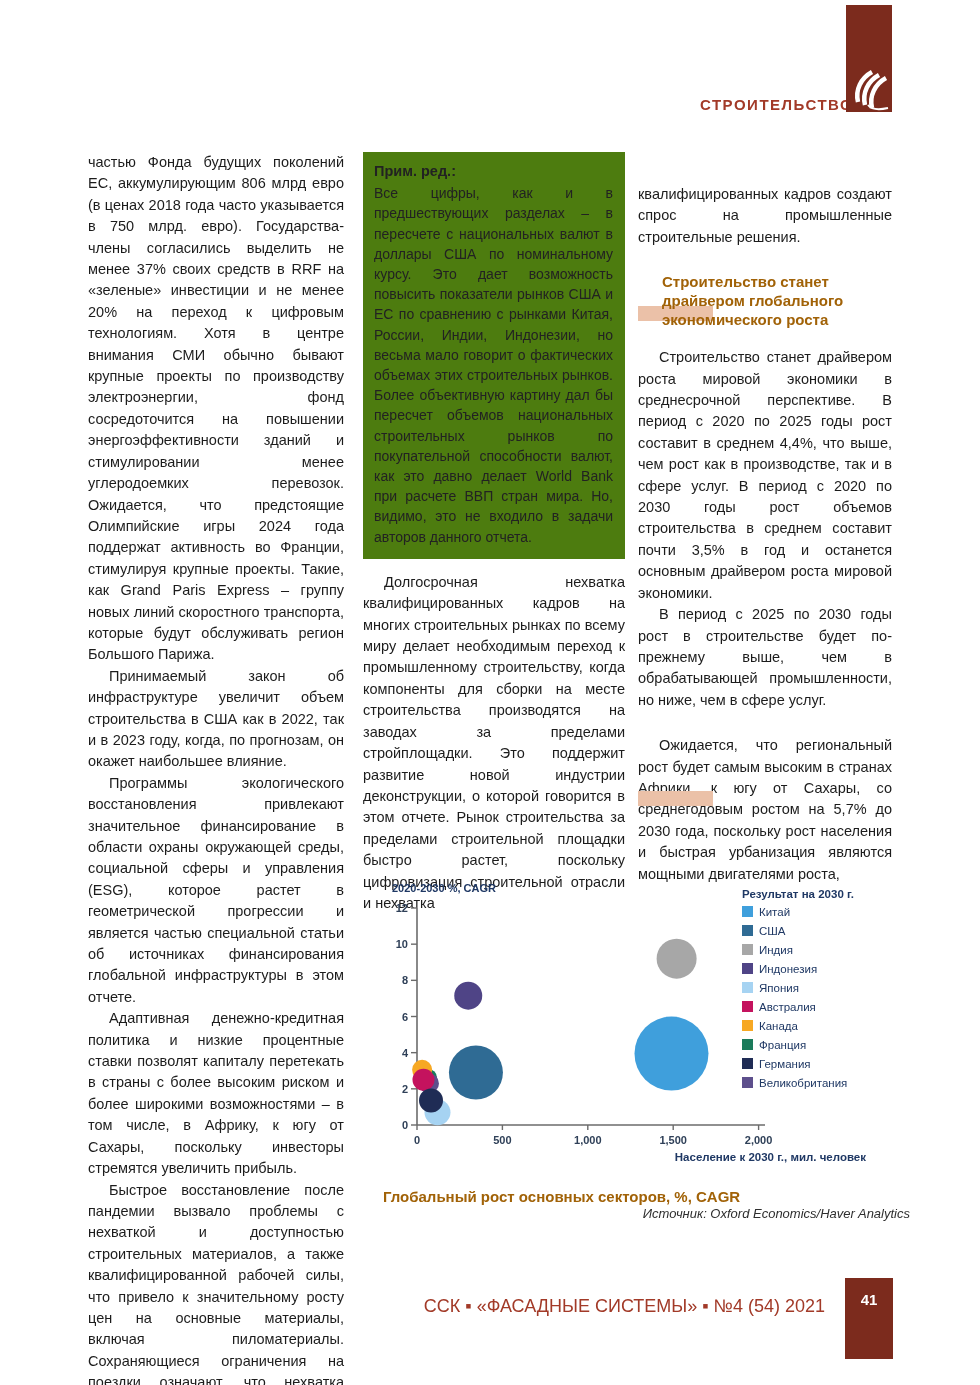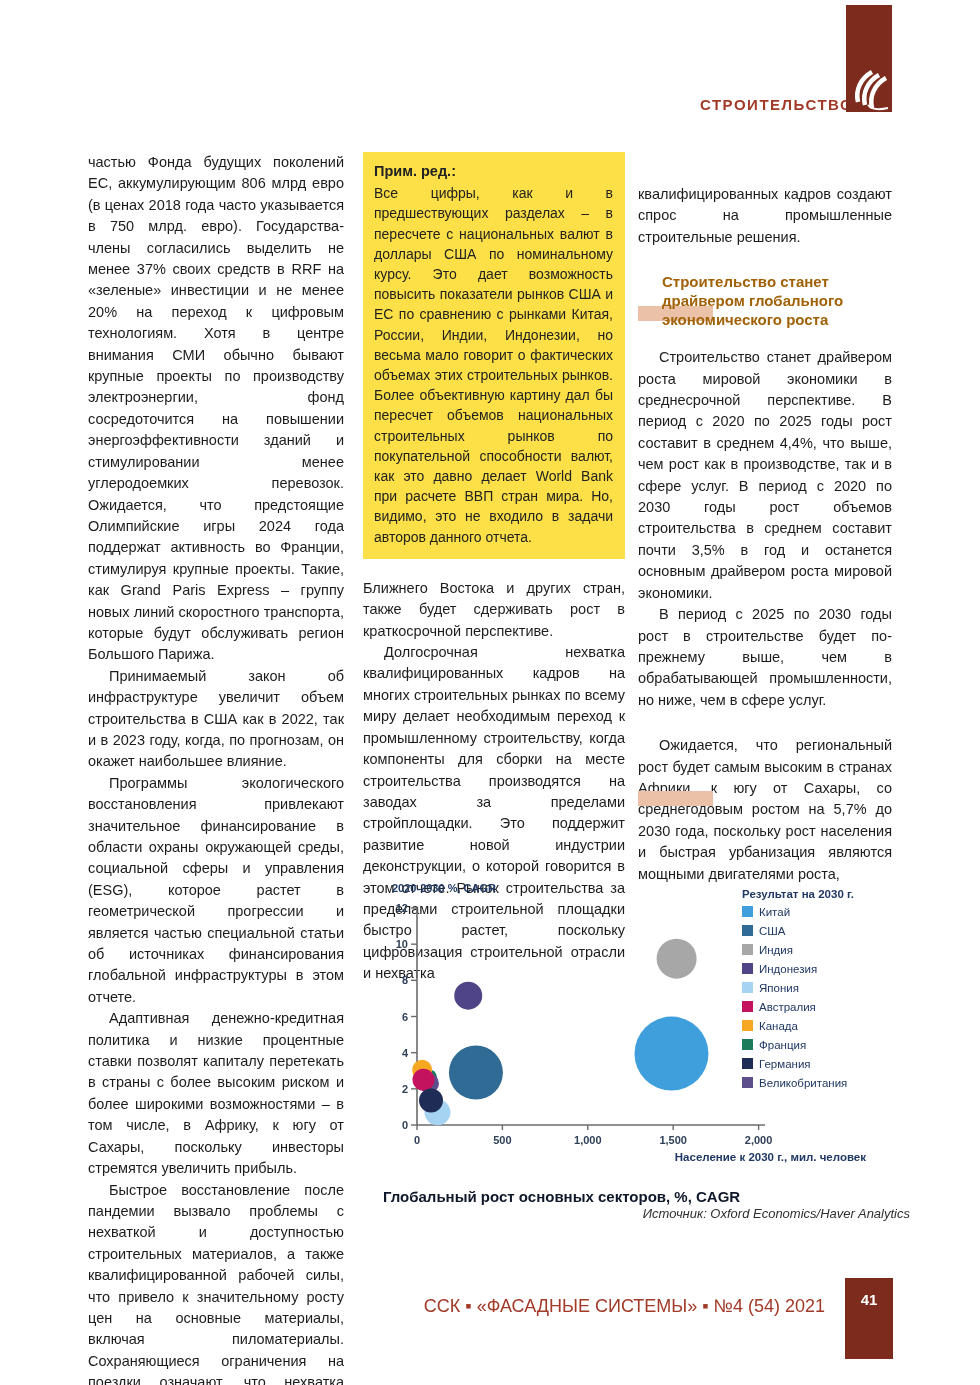--- a/index.html
+++ b/index.html
@@ -13,35 +13,35 @@
 
   
   .col{position:absolute;top:152px;font-size:14.5px;line-height:21.4px;text-align:justify;}
   .col p{margin:0 0 0 0;padding:0;}
   .col p.ind{text-indent:21px;}
   .col1{left:88px;width:256px;}
   .col2{left:363px;width:262px;}
   .col3{left:638px;width:254px;margin-top:32px;}
 
   
-  .note-box{background:#fde047;padding:9px 12px 12px 11px;margin-bottom:19px;
+  .note-box{background:#4d7c0f;padding:9px 12px 12px 11px;margin-bottom:13px;
             font-size:14px;line-height:20.2px;color:#222;}
   .note-box .nb-title{font-weight:bold;font-size:14.5px;margin:0 0 2px 0;text-align:left;}
 
   
   .h3{position:relative;margin:24px 0 18px 0;padding-left:24px;
       font-size:15px;line-height:19px;font-weight:bold;color:#a16207;text-align:left;}
   .hl-bar{position:absolute;left:0;width:75px;height:15px;background:#ebc1a8;}
   .bar1{top:34px;}
   .bar2{top:56px;}
   .h3-text{position:relative;}
 
   
   .chart-wrap{position:absolute;left:380px;top:876px;width:530px;}
-  .chart-caption{margin:14px 0 1px 3px;font-size:15px;font-weight:bold;color:#0f172a;}
+  .chart-caption{margin:14px 0 1px 3px;font-size:15px;font-weight:bold;color:#a16207;}
   .chart-source{margin:0 0 0 3px;font-size:13px;font-style:italic;color:#2e2e2e;text-align:right;}
 
   
   .footer-line{position:absolute;top:1296px;right:155px;font-size:18px;color:#a23a28;}
   .page-num-box{position:absolute;left:845px;top:1278px;width:48px;height:81px;
      background:#7c2b1d;color:#ffffff;font-size:15px;font-weight:bold;text-align:center;}
   .page-num-box span{display:inline-block;margin-top:13px;}
 </style>
 </head>
 <body>
@@ -64,21 +64,20 @@
     <p class="ind">Программы экологического восстановления привлекают значительное финансирование в области охраны окружающей среды, социальной сферы и управления (ESG), которое растет в геометрической прогрессии и является частью специальной статьи об источниках финансирования глобальной инфраструктуры в этом отчете.</p>
     <p class="ind">Адаптивная денежно-кредитная политика и низкие процентные ставки позволят капиталу перетекать в страны с более высоким риском и более широкими возможностями – в том числе, в Африку, к югу от Сахары, поскольку инвесторы стремятся увеличить прибыль.</p>
     <p class="ind">Быстрое восстановление после пандемии вызвало проблемы с нехваткой и доступностью строительных материалов, а также квалифицированной рабочей силы, что привело к значительному росту цен на основные материалы, включая пиломатериалы. Сохраняющиеся ограничения на поездки означают, что нехватка трудовых мигрантов, обычно обслуживающих рынки</p>
   </div>
 
   <div class="col col2">
     <div class="note-box">
       <p class="nb-title">Прим. ред.:</p>
       <p>Все цифры, как и в предшествующих разделах – в пересчете с национальных валют в доллары США по номинальному курсу. Это дает возможность повысить показатели рынков США и ЕС по сравнению с рынками Китая, России, Индии, Индонезии, но весьма мало говорит о фактических объемах этих строительных рынков. Более объективную картину дал бы пересчет объемов национальных строительных рынков по покупательной способности валют, как это давно делает World Bank при расчете ВВП стран мира. Но, видимо, это не входило в задачи авторов данного отчета.</p>
     </div>
-    <p>Ближнего Востока и других стран, также будет сдерживать рост в краткосрочной перспективе.</p>
     <p class="ind">Долгосрочная нехватка квалифицированных кадров на многих строительных рынках по всему миру делает необходимым переход к промышленному строительству, когда компоненты для сборки на месте строительства производятся на заводах за пределами стройплощадки. Это поддержит развитие новой индустрии деконструкции, о которой говорится в этом отчете. Рынок строительства за пределами строительной площадки быстро растет, поскольку цифровизация строительной отрасли и нехватка</p>
   </div>
 
   <div class="col col3">
     <p>квалифицированных кадров создают спрос на промышленные строительные решения.</p>
     <h3 class="h3">
       <span class="hl-bar bar1"></span>
       <span class="h3-text">Строительство станет драйвером глобального экономического роста</span>
     </h3>
     <p class="ind">Строительство станет драйвером роста мировой экономики в среднесрочной перспективе. В период с 2020 по 2025 годы рост составит в среднем 4,4%, что выше, чем рост как в производстве, так и в сфере услуг. В период с 2020 по 2030 годы рост объемов строительства в среднем составит почти 3,5% в год и останется основным драйвером роста мировой экономики.</p>

